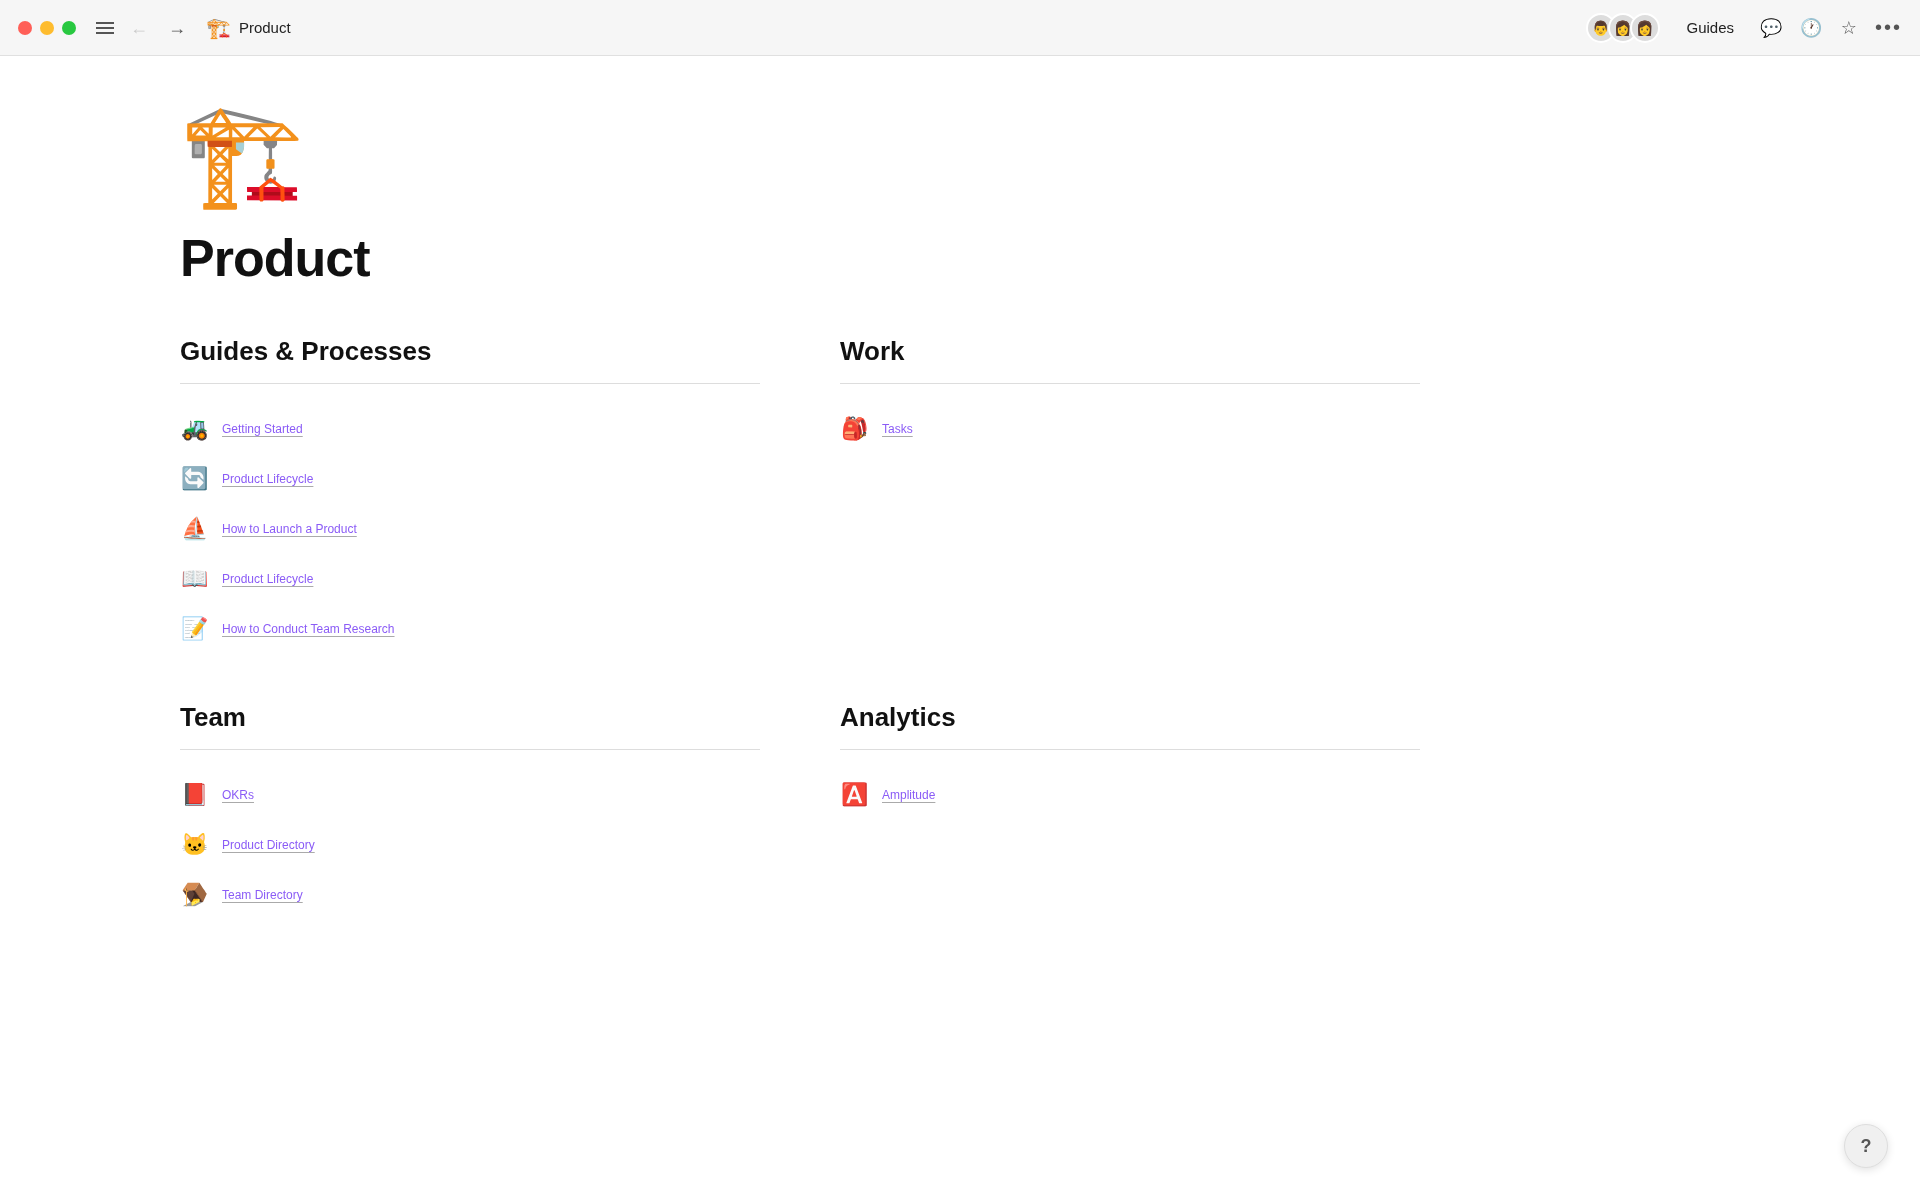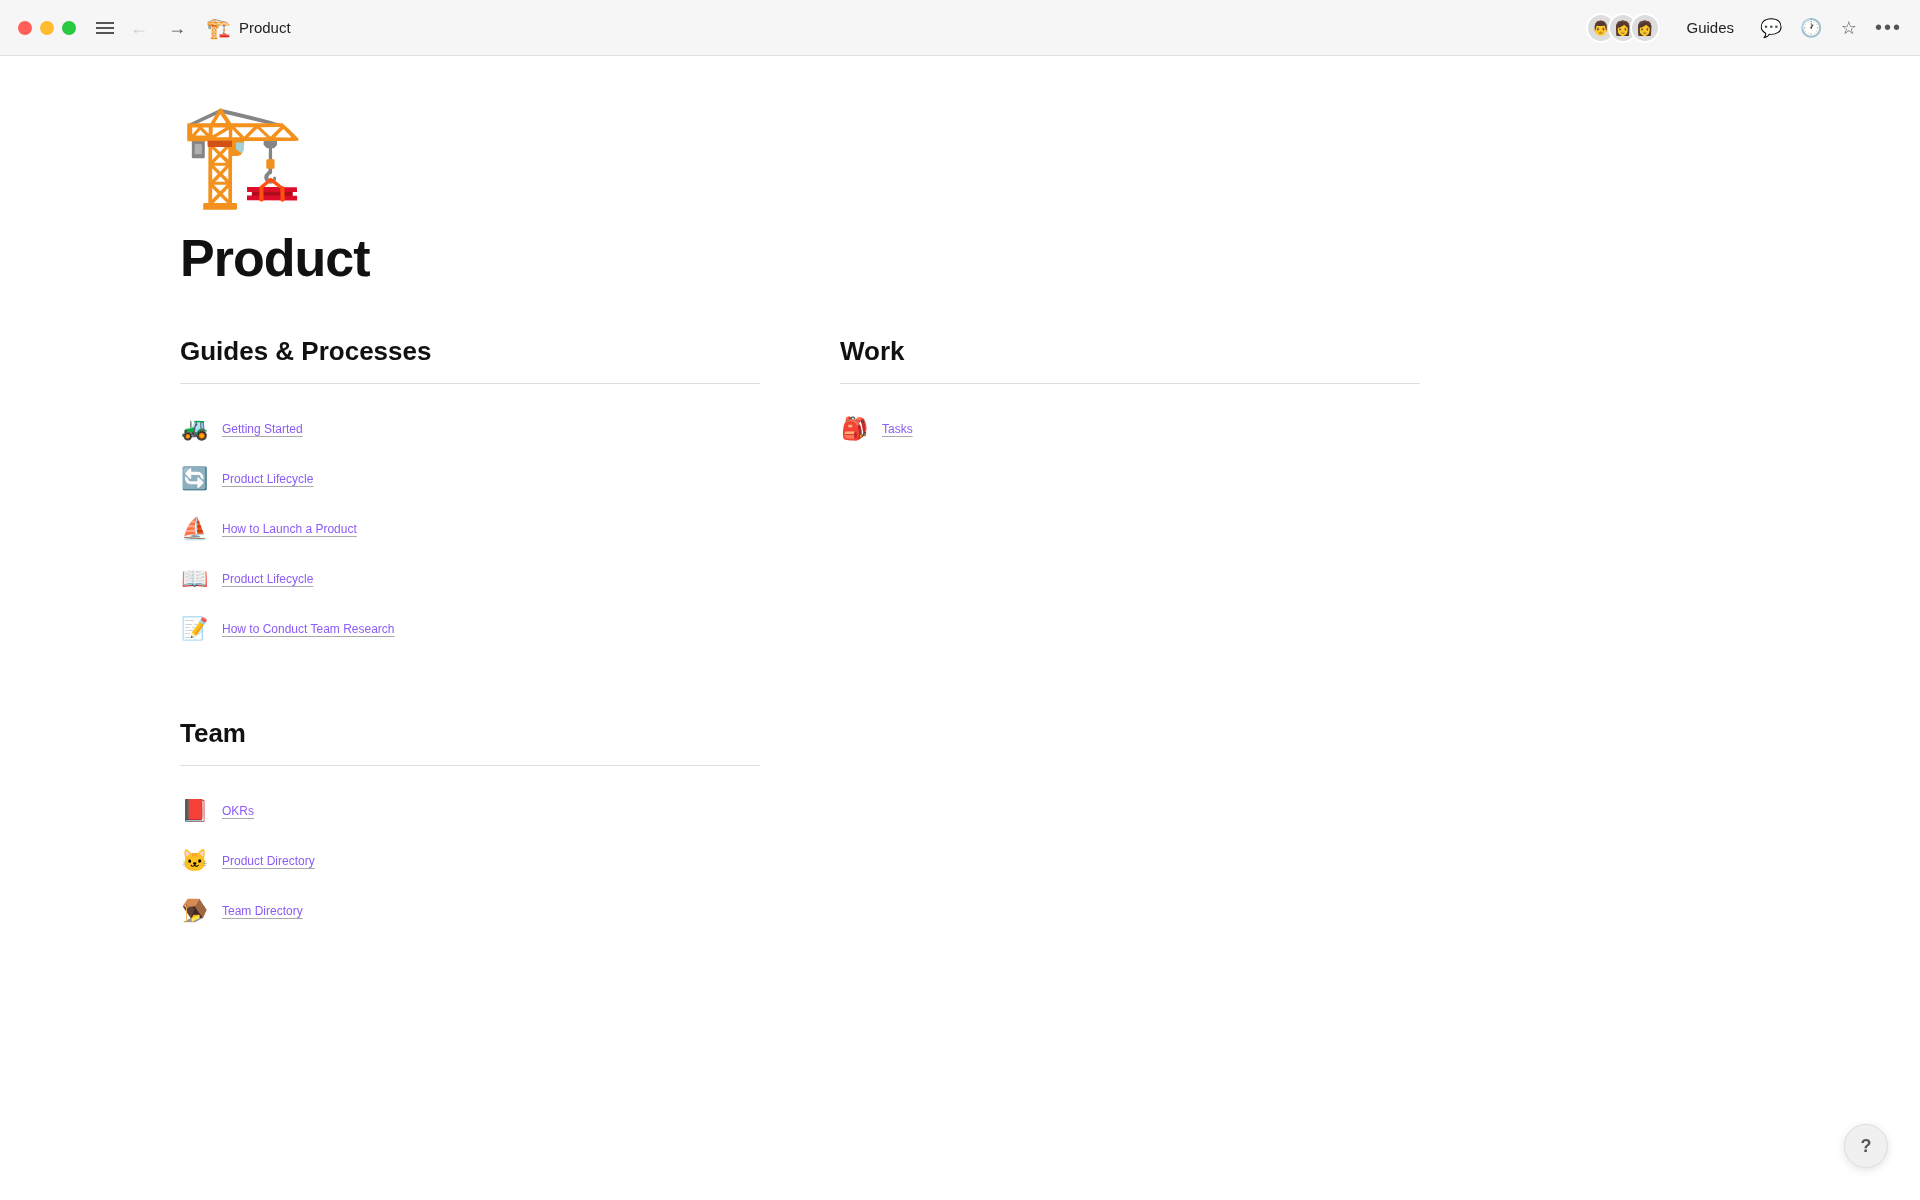--- a/index.html
+++ b/index.html
@@ -144,21 +144,21 @@
       font-size: 52px;
       font-weight: 700;
       color: #111;
       margin-bottom: 48px;
       letter-spacing: -1px;
     }
 
     .sections-grid {
       display: grid;
       grid-template-columns: 1fr 1fr;
-      gap: 16px 80px;
+      gap: 0 80px;
     }
 
     .section {
       margin-bottom: 48px;
     }
 
     .section-title {
       font-size: 26px;
       font-weight: 700;
       color: #111;
@@ -312,16 +312,26 @@
           <span class="item-emoji">🐱</span>
           <span class="item-label">Product Directory</span>
         </li>
         <li>
           <span class="item-emoji">🪤</span>
           <span class="item-label">Team Directory</span>
         </li>
       </ul>
     </div>
 
+    <div class="section">
+      <h2 class="section-title">Analytics</h2>
+      <hr class="section-divider">
+      <ul class="section-list">
+        <li>
+          <span class="item-emoji">🅰️</span>
+          <span class="item-label">Amplitude</span>
+        </li>
+      </ul>
+    </div>
   </div>
 </div>
 
 <button class="help-btn">?</button>
 
 </body></html>

